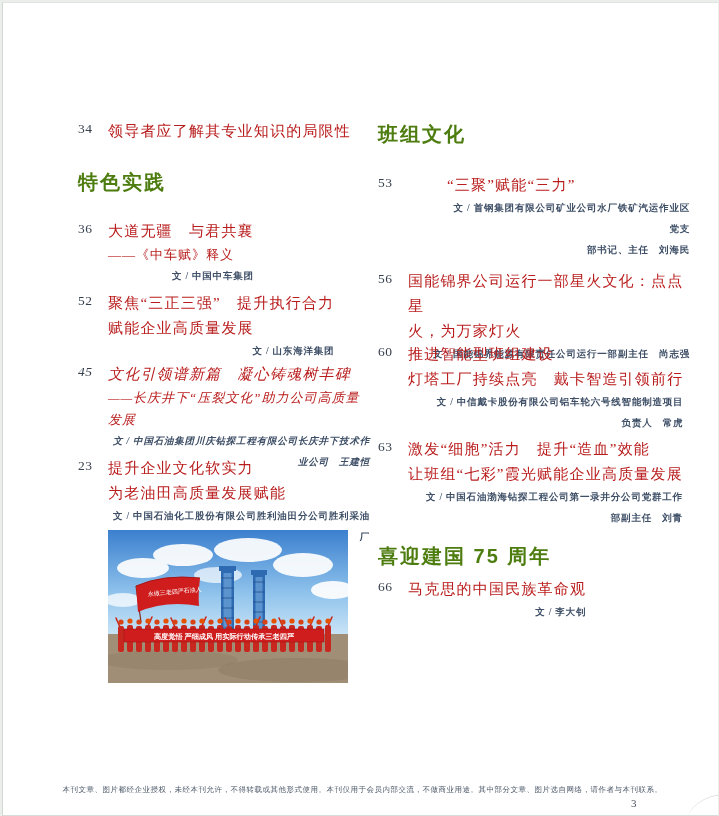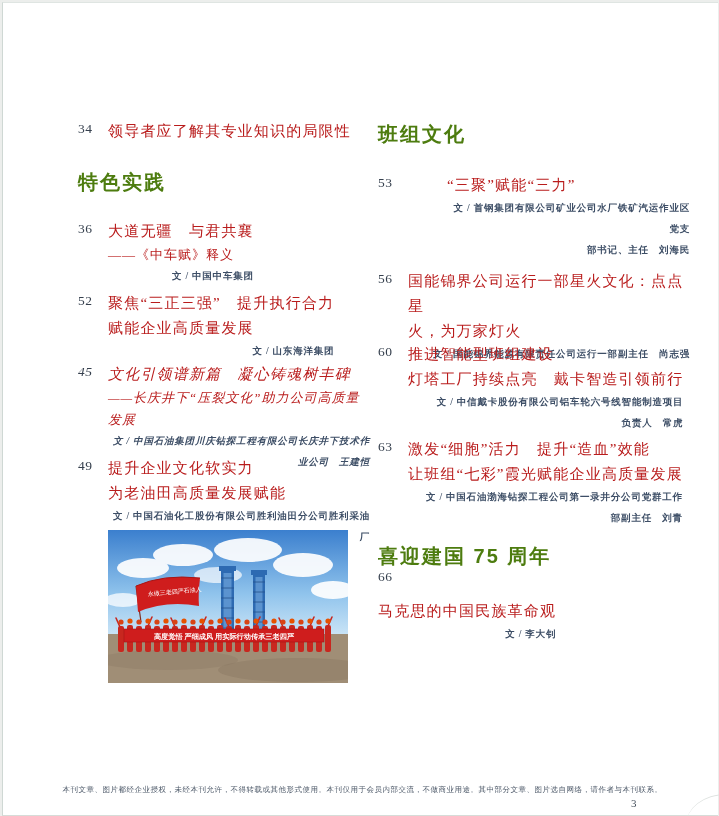--- a/index.html
+++ b/index.html
@@ -101,21 +101,21 @@
       <span class="num">45</span>
       <div class="etext">
         <div class="t">文化引领谱新篇　凝心铸魂树丰碑</div>
         <div class="t sub">——长庆井下“压裂文化”助力公司高质量发展</div>
         <div class="b">文 / 中国石油集团川庆钻探工程有限公司长庆井下技术作</div>
         <div class="b">业公司　王建恒</div>
       </div>
     </div>
 
     <div class="block entry" style="top:337px;">
-      <span class="num">49</span>
+      <span class="num">23</span>
       <div class="etext">
         <div class="t">提升企业文化软实力</div>
         <div class="t">为老油田高质量发展赋能</div>
         <div class="b">文 / 中国石油化工股份有限公司胜利油田分公司胜利采油厂</div>
       </div>
     </div>
   </div>
 
   <div class="photo">
     <svg viewBox="0 0 240 153" xmlns="http://www.w3.org/2000/svg">
@@ -270,21 +270,21 @@
       <div class="etext">
         <div class="t">激发“细胞”活力　提升“造血”效能</div>
         <div class="t">让班组“七彩”霞光赋能企业高质量发展</div>
         <div class="b">文 / 中国石油渤海钻探工程公司第一录井分公司党群工作</div>
         <div class="b">部副主任　刘青</div>
       </div>
     </div>
 
     <div class="block sec-header" style="top:424px;">喜迎建国 75 周年</div>
 
-    <div class="block entry" style="top:448px;flex-direction:column;">
+    <div class="block entry" style="top:458px;">
       <span class="num">66</span>
       <div class="etext">
         <div class="t">马克思的中国民族革命观</div>
         <div class="b">文 / 李大钊</div>
       </div>
     </div>
   </div>
 
   <div class="footer-note">本刊文章、图片都经企业授权，未经本刊允许，不得转载或其他形式使用。本刊仅用于会员内部交流，不做商业用途。其中部分文章、图片选自网络，请作者与本刊联系。</div>
   <div class="page-number">3</div>

